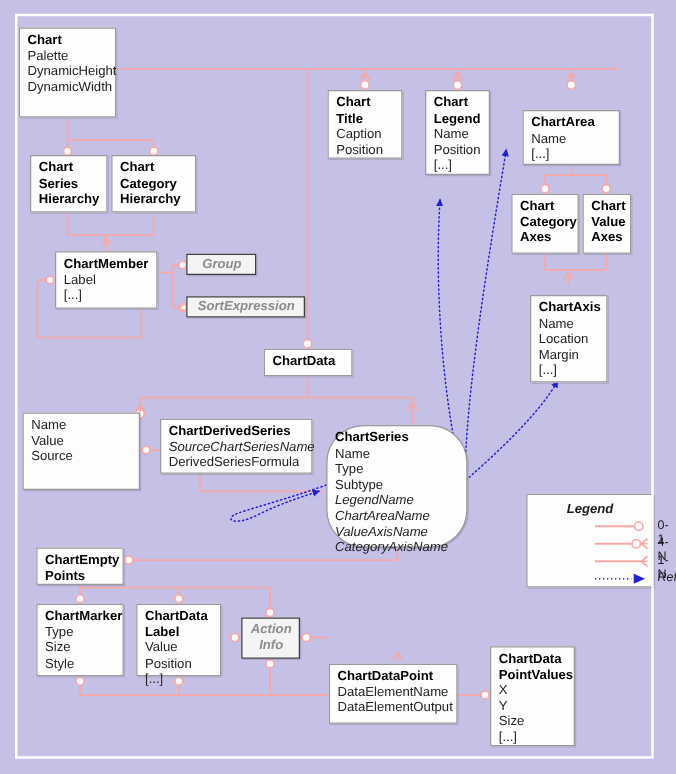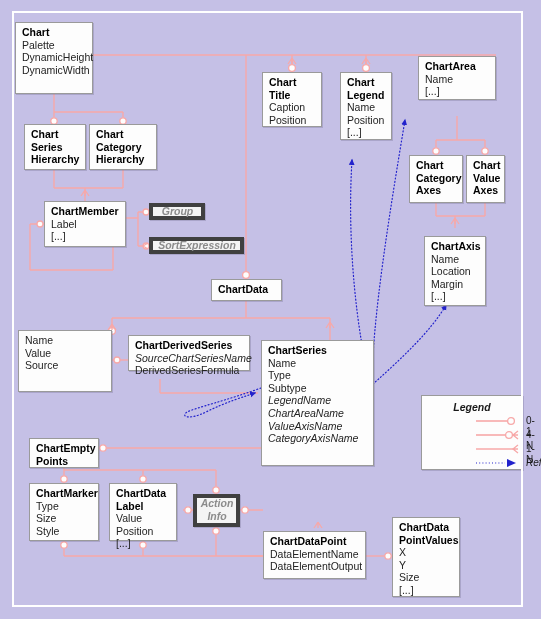--- a/index.html
+++ b/index.html
@@ -52,21 +52,21 @@
     white-space: pre-line;
   }
   .entity .attr {
     display: block;
     color: #232323;
     white-space: nowrap;
   }
   .entity .attr.ital { font-style: italic; }
   .entity.ghost {
     background: #f4f4f4;
-    border: 4px solid #404040;
+    border: 1px solid #404040;
     color: #8b8b8b;
     font-style: italic;
     font-weight: bold;
     display: flex;
     align-items: center;
     justify-content: center;
     text-align: center;
   }
   .entity.ghost .ttl { color: #8b8b8b; font-style: italic; }
   
@@ -237,21 +237,21 @@
         <span class="attr">Caption</span>
         <span class="attr">Position</span>
       </div>
       <div class="entity" style="left: 340px; top: 72px; width: 52px; height: 68px;">
         <span class="ttl">Chart
 Legend</span>
         <span class="attr">Name</span>
         <span class="attr">Position</span>
         <span class="attr">[...]</span>
       </div>
-      <div class="entity" style="left: 418px; top: 56px; width: 78px; height: 44px;">
+      <div class="entity" style="left: 418px; top: 88px; width: 78px; height: 44px;">
         <span class="ttl">ChartArea</span>
         <span class="attr">Name</span>
         <span class="attr">[...]</span>
       </div>
       <div class="entity" style="left: 409px; top: 155px; width: 54px; height: 48px;">
         <span class="ttl">Chart
 Category
 Axes</span>
       </div>
       <div class="entity" style="left: 466px; top: 155px; width: 39px; height: 48px;">
@@ -267,26 +267,26 @@
         <span class="attr">[...]</span>
       </div>
       <div class="entity" style="left: 211px; top: 279px; width: 71px; height: 22px;">
         <span class="ttl">ChartData</span>
       </div>
       <div class="entity" style="left: 18px; top: 330px; width: 94px; height: 62px;">
         <span class="attr">Name</span>
         <span class="attr">Value</span>
         <span class="attr">Source</span>
       </div>
-      <div class="entity" style="left: 128px; top: 335px; width: 122px; height: 36px;">
+      <div class="entity" style="left: 128px; top: 335px; width: 122px; height: 44px;">
         <span class="ttl">ChartDerivedSeries</span>
         <span class="attr ital">SourceChartSeriesName</span>
         <span class="attr">DerivedSeriesFormula</span>
       </div>
-      <div class="entity" style="left: 261px; top: 340px; width: 113px; height: 126px;">
+      <div class="entity" style="left: 261px; top: 340px; width: 113px; height: 98px; border-radius: 30px;">
         <span class="ttl">ChartSeries</span>
         <span class="attr">Name</span>
         <span class="attr">Type</span>
         <span class="attr">Subtype</span>
         <span class="attr ital">LegendName</span>
         <span class="attr ital">ChartAreaName</span>
         <span class="attr ital">ValueAxisName</span>
         <span class="attr ital">CategoryAxisName</span>
       </div>
       <div class="entity" style="left: 29px; top: 438px; width: 70px; height: 30px;">

